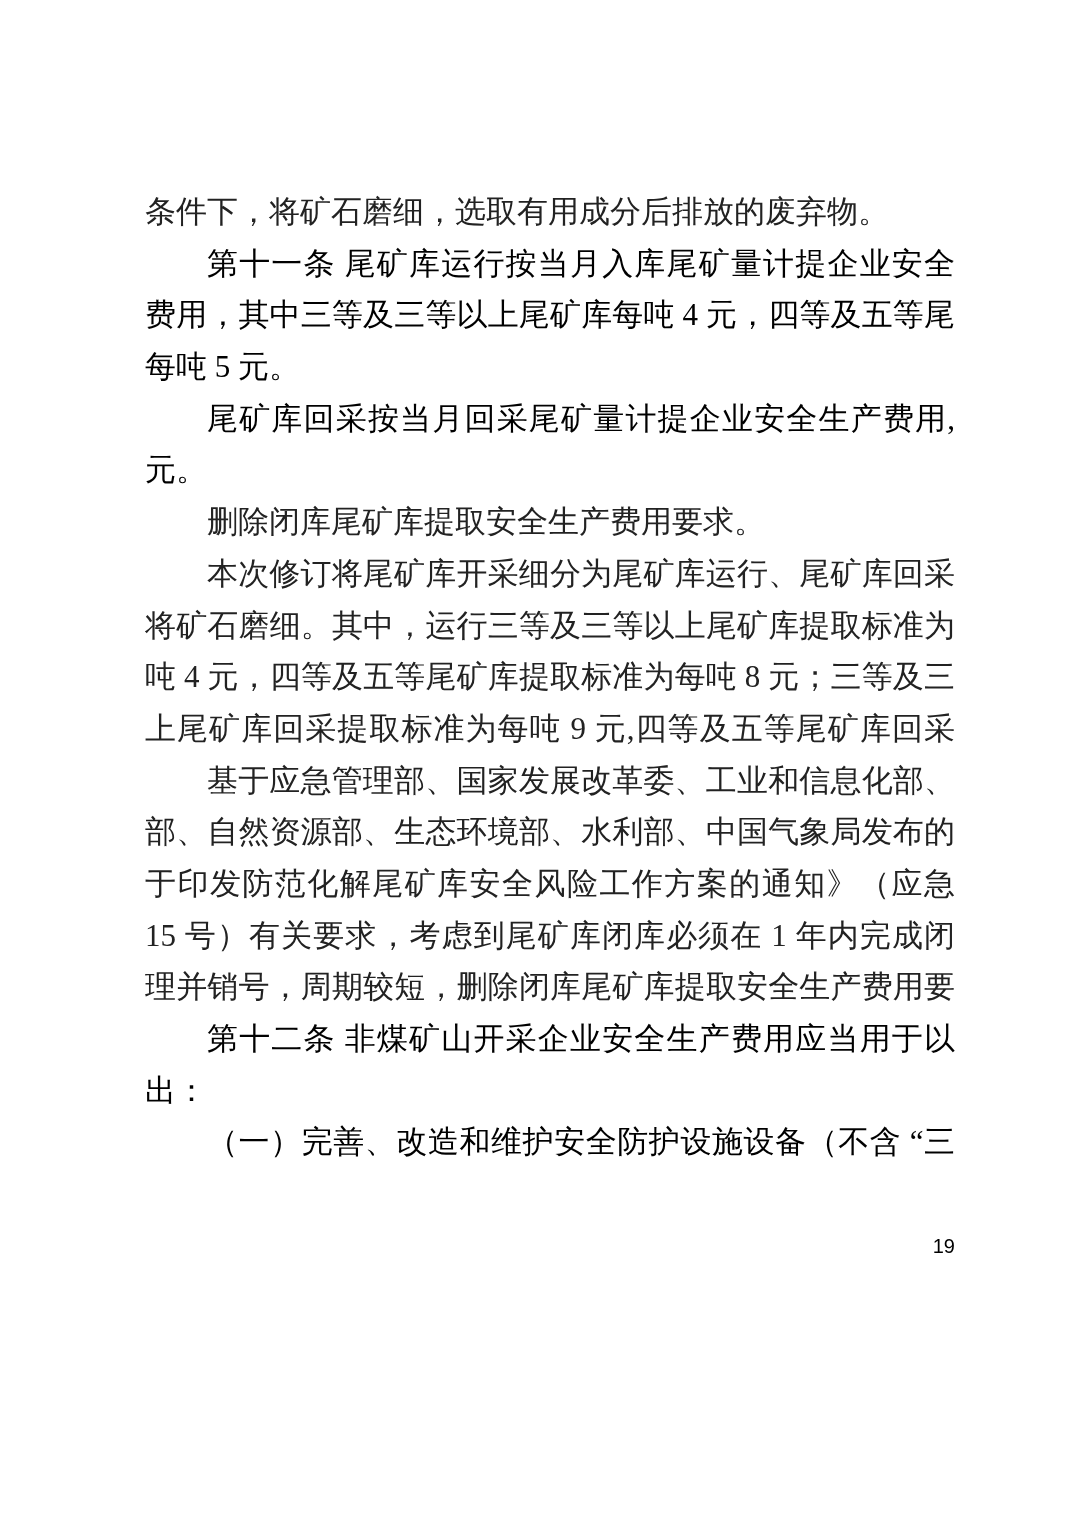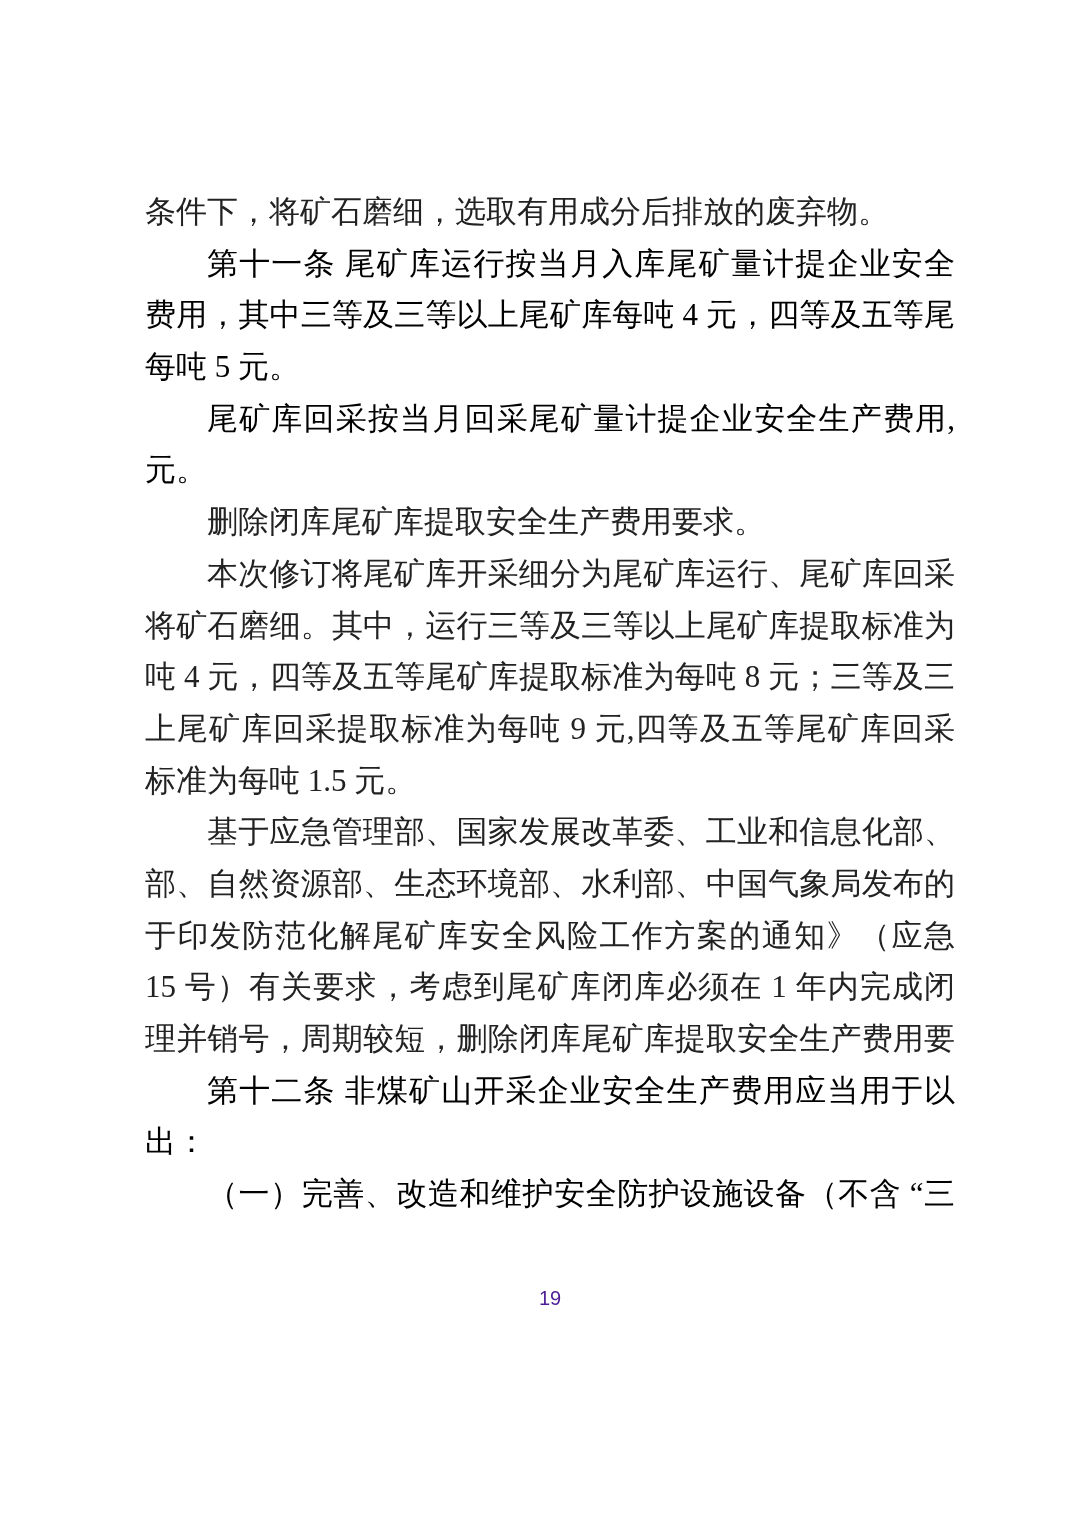--- a/index.html
+++ b/index.html
@@ -35,43 +35,42 @@
   .line.b {
     font-weight: 400;
     color: #000000;
   }
   .line.i {
     text-indent: 2em;
   }
   .page-num {
     margin-top: 64px;
     width: 100%;
-    text-align: center;
+    text-align: right;
     font-size: 20px;
     line-height: 28px;
-    color: #4c1d95;
+    color: #000000;
     font-family: "Liberation Sans", "DejaVu Sans", sans-serif;
   }
 </style>
 </head>
 <body>
 
 <div class="doc">
   <div class="line">条件下，将矿石磨细，选取有用成分后排放的废弃物。</div>
   <div class="line b i j">第十一条 尾矿库运行按当月入库尾矿量计提企业安全生产</div>
   <div class="line b j">费用，其中三等及三等以上尾矿库每吨 4 元，四等及五等尾矿库</div>
   <div class="line b">每吨 5 元。</div>
   <div class="line b i j">尾矿库回采按当月回采尾矿量计提企业安全生产费用,其中</div>
   <div class="line b">元。</div>
   <div class="line i">删除闭库尾矿库提取安全生产费用要求。</div>
   <div class="line i j">本次修订将尾矿库开采细分为尾矿库运行、尾矿库回采两类</div>
   <div class="line j">将矿石磨细。其中，运行三等及三等以上尾矿库提取标准为每</div>
   <div class="line j">吨 4 元，四等及五等尾矿库提取标准为每吨 8 元；三等及三等以</div>
   <div class="line j">上尾矿库回采提取标准为每吨 9 元,四等及五等尾矿库回采提取</div>
-  <div class="line">标准为每吨 1.5 元。</div>
   <div class="line i j">基于应急管理部、国家发展改革委、工业和信息化部、财政</div>
   <div class="line j">部、自然资源部、生态环境部、水利部、中国气象局发布的《关</div>
   <div class="line j">于印发防范化解尾矿库安全风险工作方案的通知》（应急〔2020〕</div>
   <div class="line j">15 号）有关要求，考虑到尾矿库闭库必须在 1 年内完成闭库治</div>
   <div class="line j">理并销号，周期较短，删除闭库尾矿库提取安全生产费用要求。</div>
   <div class="line b i j">第十二条 非煤矿山开采企业安全生产费用应当用于以下支</div>
   <div class="line b">出：</div>
   <div class="line b i j">（一）完善、改造和维护安全防护设施设备（不含 “三同时”</div>
 
   <div class="page-num">19</div>

